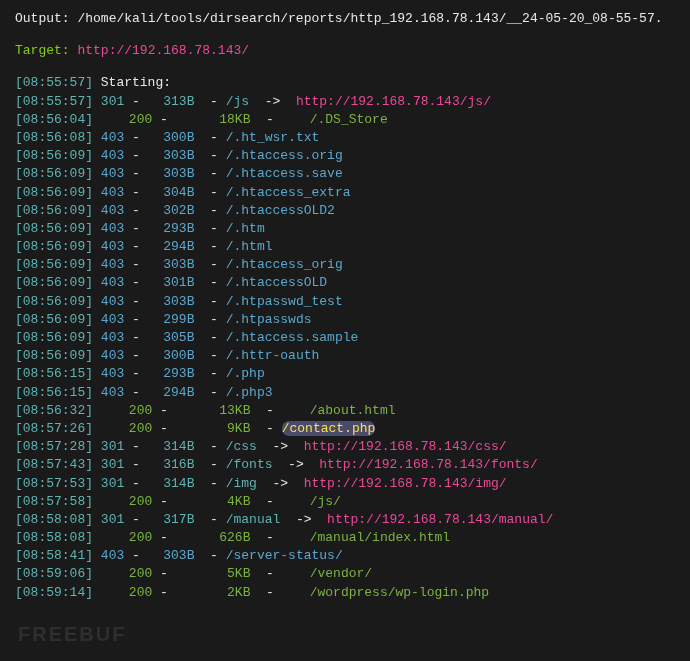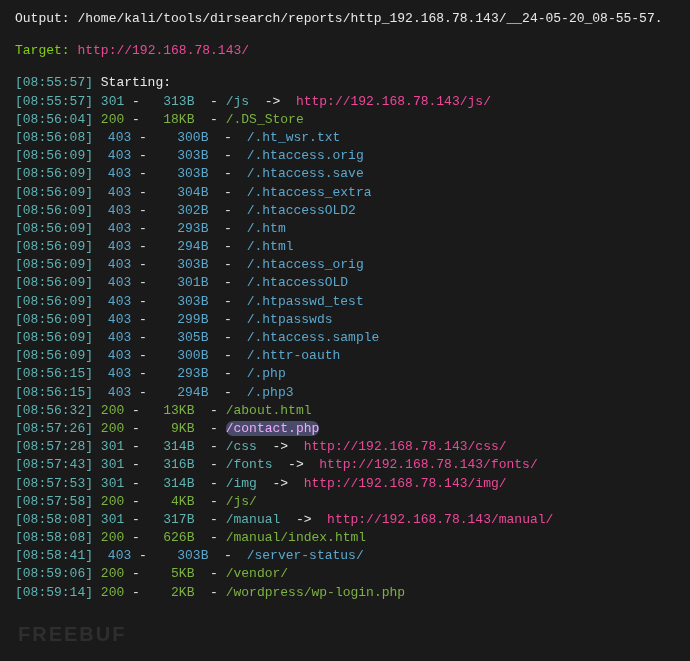--- a/index.html
+++ b/index.html
@@ -9,28 +9,28 @@
     color: #c0c0c0;
     font-family: "Consolas", "Monaco", "Courier New", monospace;
     font-size: 13px;
     line-height: 1.4;
     width: 660px;
     box-sizing: border-box;
   }
   .block-line { white-space: pre; }
   .white { color: #e8e8e8; }
   .orange { color: #84cc16; }
-  .green { color: #7cb342; }
+  .green { color: #7cb342; margin-left: 28px; }
   .cyan { color: #5fb3b3; }
   .cyan-link { color: #ec4899; }
-  .blue { color: #5ba8ce; margin-left: 7px; }
+  .blue { color: #5ba8ce; }
   .gap { height: 14px; }
   .hl {
     background: #4a4a6a;
-    color: #f0abfc;
+    color: #fde047;
     border-radius: 7px;
   }
   .watermark {
     position: absolute;
     left: 18px;
     top: 620px;
     font-size: 20px;
     font-weight: bold;
     color: rgba(140,140,140,0.18);
     letter-spacing: 2px;

